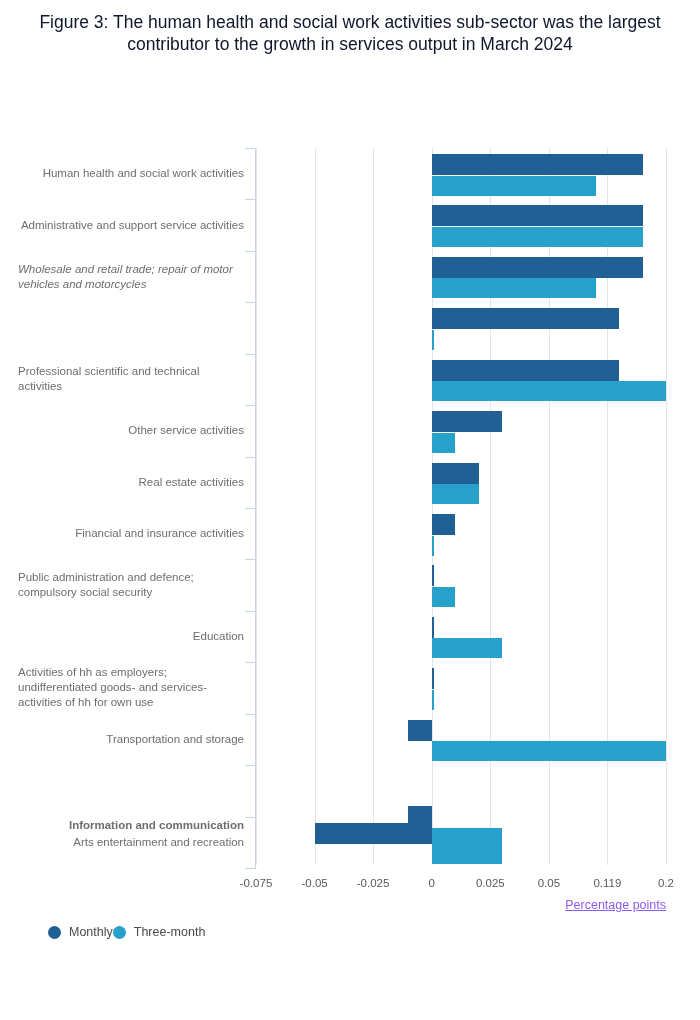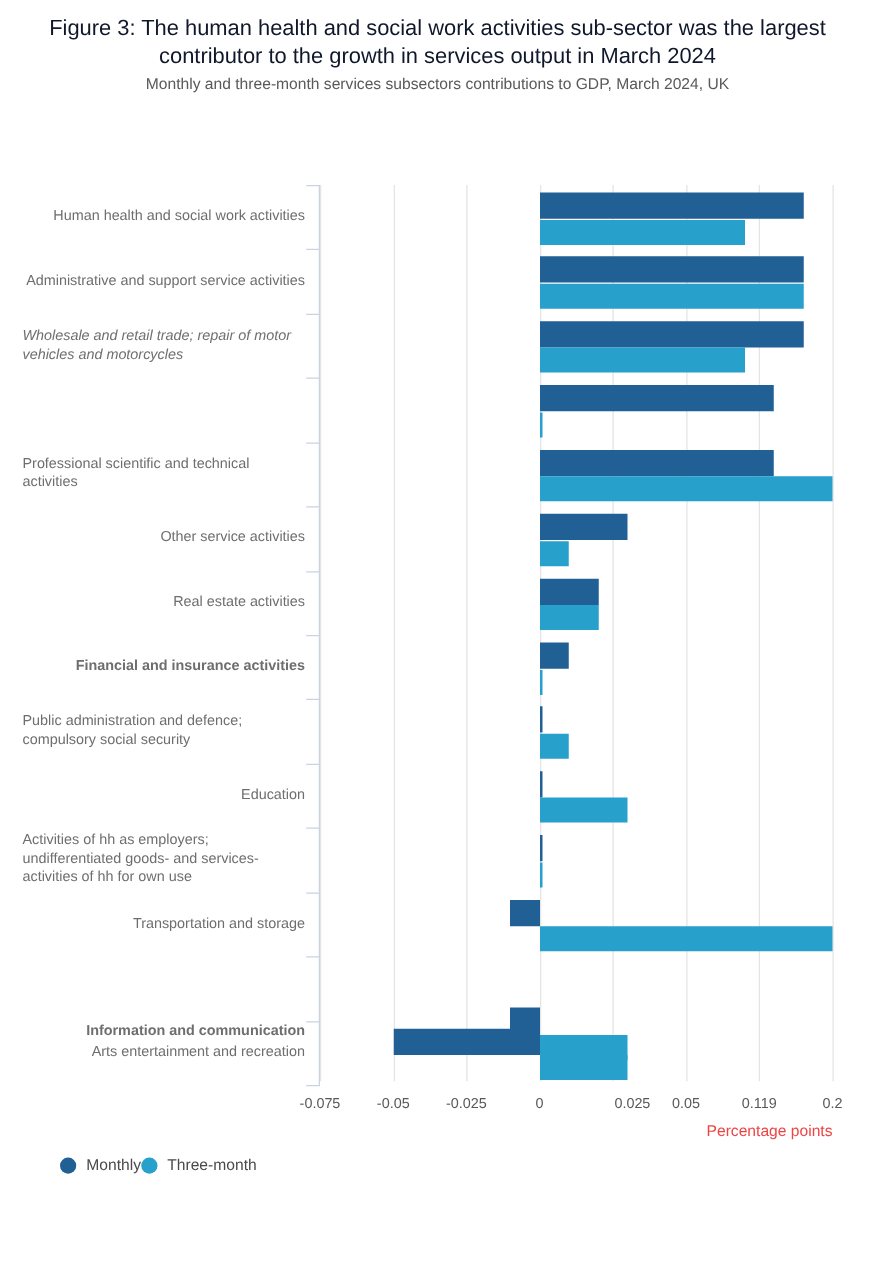--- a/index.html
+++ b/index.html
@@ -10,43 +10,42 @@
   .gridline{position:absolute;width:1px;background:#e4e4e4;}
   .axis-line{position:absolute;width:1px;background:#c9d3e2;}
   .axis-tick{position:absolute;height:1px;background:#c9d3e2;}
   .row{position:absolute;left:0;width:700px;}
   .cat-label{position:absolute;left:18px;width:226px;top:0;height:100%;display:flex;align-items:center;justify-content:flex-end;}
   .cat-label span{font-size:11.5px;line-height:15px;color:#6e6e6e;text-align:right;}
   .cat-label.wrapped{justify-content:flex-start;}
   .cat-label.wrapped span{text-align:left;}
   .bar{position:absolute;}
   .tick-label{position:absolute;top:877px;width:60px;margin-left:-30px;text-align:center;font-size:11.5px;color:#595959;}
-  .x-title{position:absolute;top:898px;left:366px;width:300px;text-align:right;font-size:12.5px;color:#ef4444;}
+  .x-title{position:absolute;top:898px;left:366px;width:300px;text-align:right;font-size:12.5px;color:#8b5cf6;text-decoration:underline;}
   .legend{position:absolute;top:925px;left:48px;display:flex;align-items:center;}
   .legend-item{display:flex;align-items:center;gap:8px;cursor:pointer;}
   .legend-dot{width:13px;height:13px;border-radius:50%;flex:0 0 auto;}
   .legend-label{font-size:12.5px;color:#4a4a4a;}
 </style>
 </head>
 <body>
 
 <div id="figure">
   <div class="title">Figure 3: The human health and social work activities sub-sector was the largest contributor to the growth in services output in March 2024</div>
-  <div class="subtitle">Monthly and three-month services subsectors contributions to GDP, March 2024, UK</div>
   <div id="plot">
       <div class="gridline" style="left: 256px; top: 148px; height: 717px;"></div>
       <div class="tick-label" style="left: 256px;">-0.075</div>
       <div class="gridline" style="left: 314.6px; top: 148px; height: 717px;"></div>
       <div class="tick-label" style="left: 314.6px;">-0.05</div>
       <div class="gridline" style="left: 373.1px; top: 148px; height: 717px;"></div>
       <div class="tick-label" style="left: 373.1px;">-0.025</div>
       <div class="gridline" style="left: 431.7px; top: 148px; height: 717px;"></div>
       <div class="tick-label" style="left: 431.7px;">0</div>
       <div class="gridline" style="left: 490.3px; top: 148px; height: 717px;"></div>
-      <div class="tick-label" style="left: 490.3px; text-align: right;">0.025</div>
+      <div class="tick-label" style="left: 490.3px;">0.025</div>
       <div class="gridline" style="left: 548.9px; top: 148px; height: 717px;"></div>
       <div class="tick-label" style="left: 548.9px;">0.05</div>
       <div class="gridline" style="left: 607.4px; top: 148px; height: 717px;"></div>
       <div class="tick-label" style="left: 607.4px;">0.119</div>
       <div class="gridline" style="left: 666px; top: 148px; height: 717px;"></div>
       <div class="tick-label" style="left: 666px;">0.2</div>
       <div class="axis-line" style="left: 255px; top: 148px; height: 720px;"></div>
       <div class="axis-tick" style="left: 245px; width: 11px; top: 148px;"></div>
       <div class="axis-tick" style="left: 245px; width: 11px; top: 199.4px;"></div>
       <div class="axis-tick" style="left: 245px; width: 11px; top: 250.9px;"></div>
@@ -101,21 +100,21 @@
         <div class="bar" style="left: 431.7px; width: 70.3px; top: 6px; height: 21px; background: rgb(32, 96, 149);"></div>
         <div class="bar" style="left: 431.7px; width: 23.4px; top: 27.5px; height: 20px; background: rgb(39, 160, 204);"></div>
       </div>
       <div class="row" style="top: 456.6px; height: 51.4px;">
         <div class="cat-label">
           <span>Real estate activities</span>
         </div>
         <div class="bar" style="left: 431.7px; width: 46.9px; top: 6px; height: 21px; background: rgb(32, 96, 149);"></div>
         <div class="bar" style="left: 431.7px; width: 46.9px; top: 27.5px; height: 20px; background: rgb(39, 160, 204);"></div>
       </div>
-      <div class="row" style="top: 508px; height: 51.4px; font-weight: bold;">
+      <div class="row" style="top: 508px; height: 51.4px;">
         <div class="cat-label">
           <span>Financial and insurance activities</span>
         </div>
         <div class="bar" style="left: 431.7px; width: 23.4px; top: 6px; height: 21px; background: rgb(32, 96, 149);"></div>
         <div class="bar" style="left: 431.7px; width: 2.3px; top: 27.5px; height: 20px; background: rgb(39, 160, 204);"></div>
       </div>
       <div class="row" style="top: 559.4px; height: 51.4px;">
         <div class="cat-label wrapped">
           <span>Public administration and defence; compulsory social security</span>
         </div>

